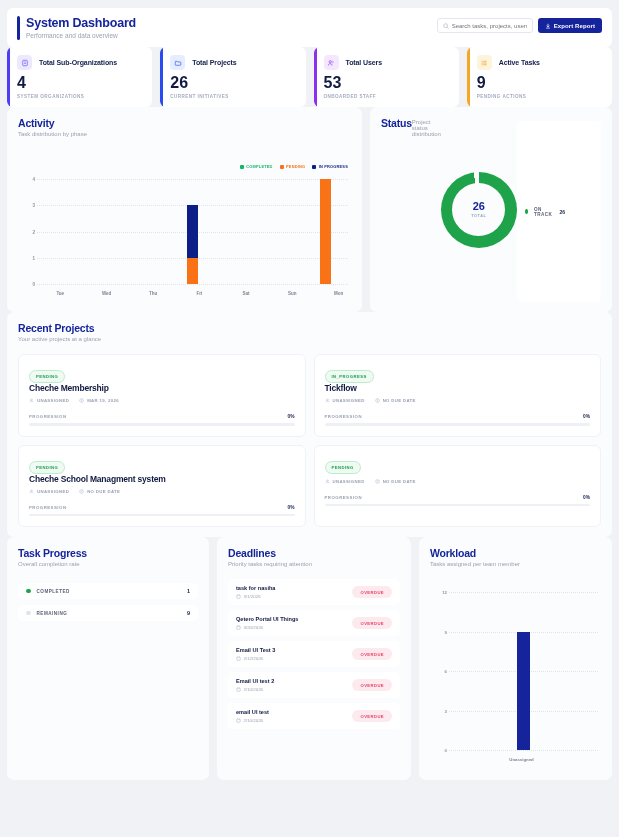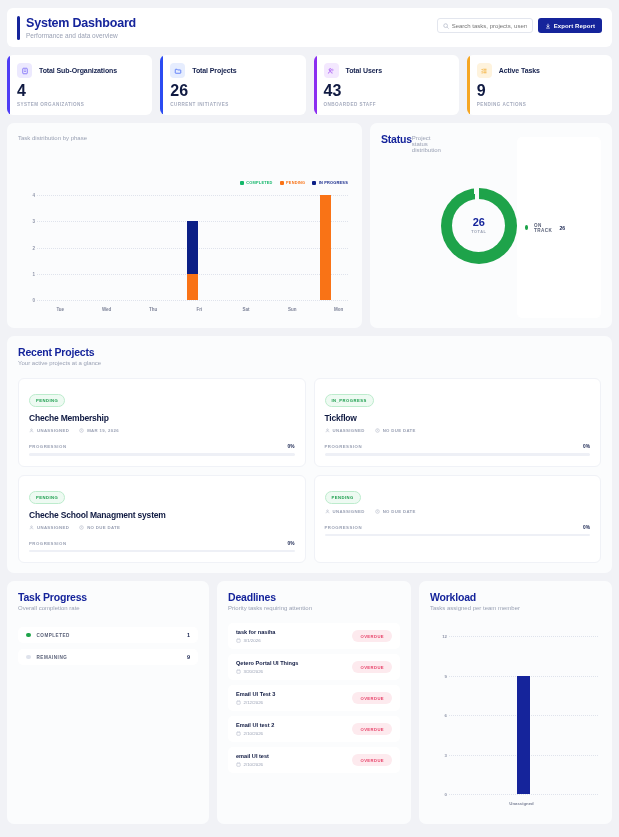--- a/index.html
+++ b/index.html
@@ -6,21 +6,21 @@
   html, body {
     width: 619px; height: 837px;
     background: #f1f2f6;
     font-family: "Liberation Sans", sans-serif;
     color: #11204d;
     overflow: hidden;
   }
   .page {
     width: 619px; height: 837px;
     padding: 8px 7px;
-    display: flex; flex-direction: column; gap: 8px;
+    display: flex; flex-direction: column; gap: 0;
   }
 
   
   .header {
     background: #ffffff;
     border-radius: 6px;
     padding: 8px 10px 7px 10px;
     display: flex; align-items: flex-start; justify-content: space-between;
   }
   .title-wrap { display: flex; align-items: stretch; gap: 6px; }
@@ -122,21 +122,21 @@
   .proj-grid { display: flex; flex-wrap: wrap; gap: 8px; margin-top: 12px; }
   .proj {
     width: calc(50% - 4px); background: #fff; border-radius: 6px;
     padding: 9px 10px 10px 10px; border: 1px solid #f0f2f7;
   }
   .badge {
     display: inline-block; border-radius: 8px;
     font-size: 4.2px; font-weight: 700; letter-spacing: 0.45px;
     padding: 3px 6px; border: 1px solid #bdeccd; background: #eefaf2; color: #1a9d4c;
   }
-  .proj-name { font-size: 8.5px; font-weight: 700; color: #101a42; margin-top: 6px; letter-spacing: -0.2px; }
+  .proj-name { font-size: 8.5px; font-weight: 700; color: #101a42; margin-top: 0; letter-spacing: -0.2px; }
   .proj-meta { display: flex; gap: 10px; margin-top: 5px; }
   .pm { display: flex; align-items: center; gap: 3px; font-size: 4.3px; font-weight: 700; letter-spacing: 0.35px; color: #9aa1b4; }
   .prog-row { display: flex; align-items: center; justify-content: space-between; margin-top: 11px; }
   .prog-lab { font-size: 4.3px; font-weight: 700; letter-spacing: 0.5px; color: #9aa1b4; }
   .prog-val { font-size: 4.8px; font-weight: 700; color: #14204d; }
   .prog-track { height: 2.5px; background: #eef0f6; border-radius: 2px; margin-top: 4px; }
 
   
   .bottom { display: flex; gap: 8px; }
   .b-panel { background: #fbfcfd; border-radius: 7px; padding: 10px 11px; height: 243px; }
@@ -252,21 +252,21 @@
         <div class="stat-ico" style="background:#f3e8fe;color:#9b41f2">
           <svg width="8" height="8" viewBox="0 0 16 16" fill="none" stroke="#9b41f2" stroke-width="1.5">
             <circle cx="6.5" cy="5.5" r="2.2"></circle>
               <path d="M2.8 13c0-2.2 1.7-3.6 3.7-3.6s3.7 1.4 3.7 3.6"></path>
             <path d="M11 4.2a2 2 0 010 3.6"></path>
           </svg>
         </div>
         <div class="stat-label">Total Users</div>
       </div>
       <div>
-        <div class="stat-value">43</div>
+        <div class="stat-value">53</div>
         <div class="stat-cap">ONBOARDED STAFF</div>
       </div>
     </div>
 
     <div class="stat">
       <div class="accent" style="background:#f5a623"></div>
       <div class="stat-top">
         <div class="stat-ico" style="background:#fef3dd;color:#f0a016">
           <svg width="8" height="8" viewBox="0 0 16 16" fill="none" stroke="#f0a016" stroke-width="1.5">
             <path d="M7 4.5h6M7 8h6M7 11.5h6M3.2 4.5l1 1 1.6-1.8M3.2 8l1 1 1.6-1.8M3.2 11.5l1 1 1.6-1.8"></path>
@@ -277,20 +277,21 @@
       <div>
         <div class="stat-value">9</div>
         <div class="stat-cap">PENDING ACTIONS</div>
       </div>
     </div>
   </div>
 
   <div class="row2">
 
     <div class="panel activity">
+      <div class="panel-title">Activity</div>
       <div class="panel-sub">Task distribution by phase</div>
 
       <div class="legend-top">
         <div class="lg">
           <span class="lg-dot" style="background:#13b76a"></span>
           <span class="lg-txt" style="color:#13b76a">COMPLETED</span>
         </div>
         <div class="lg">
           <span class="lg-dot" style="background:#f97316"></span>
           <span class="lg-txt" style="color:#f97316">PENDING</span>

